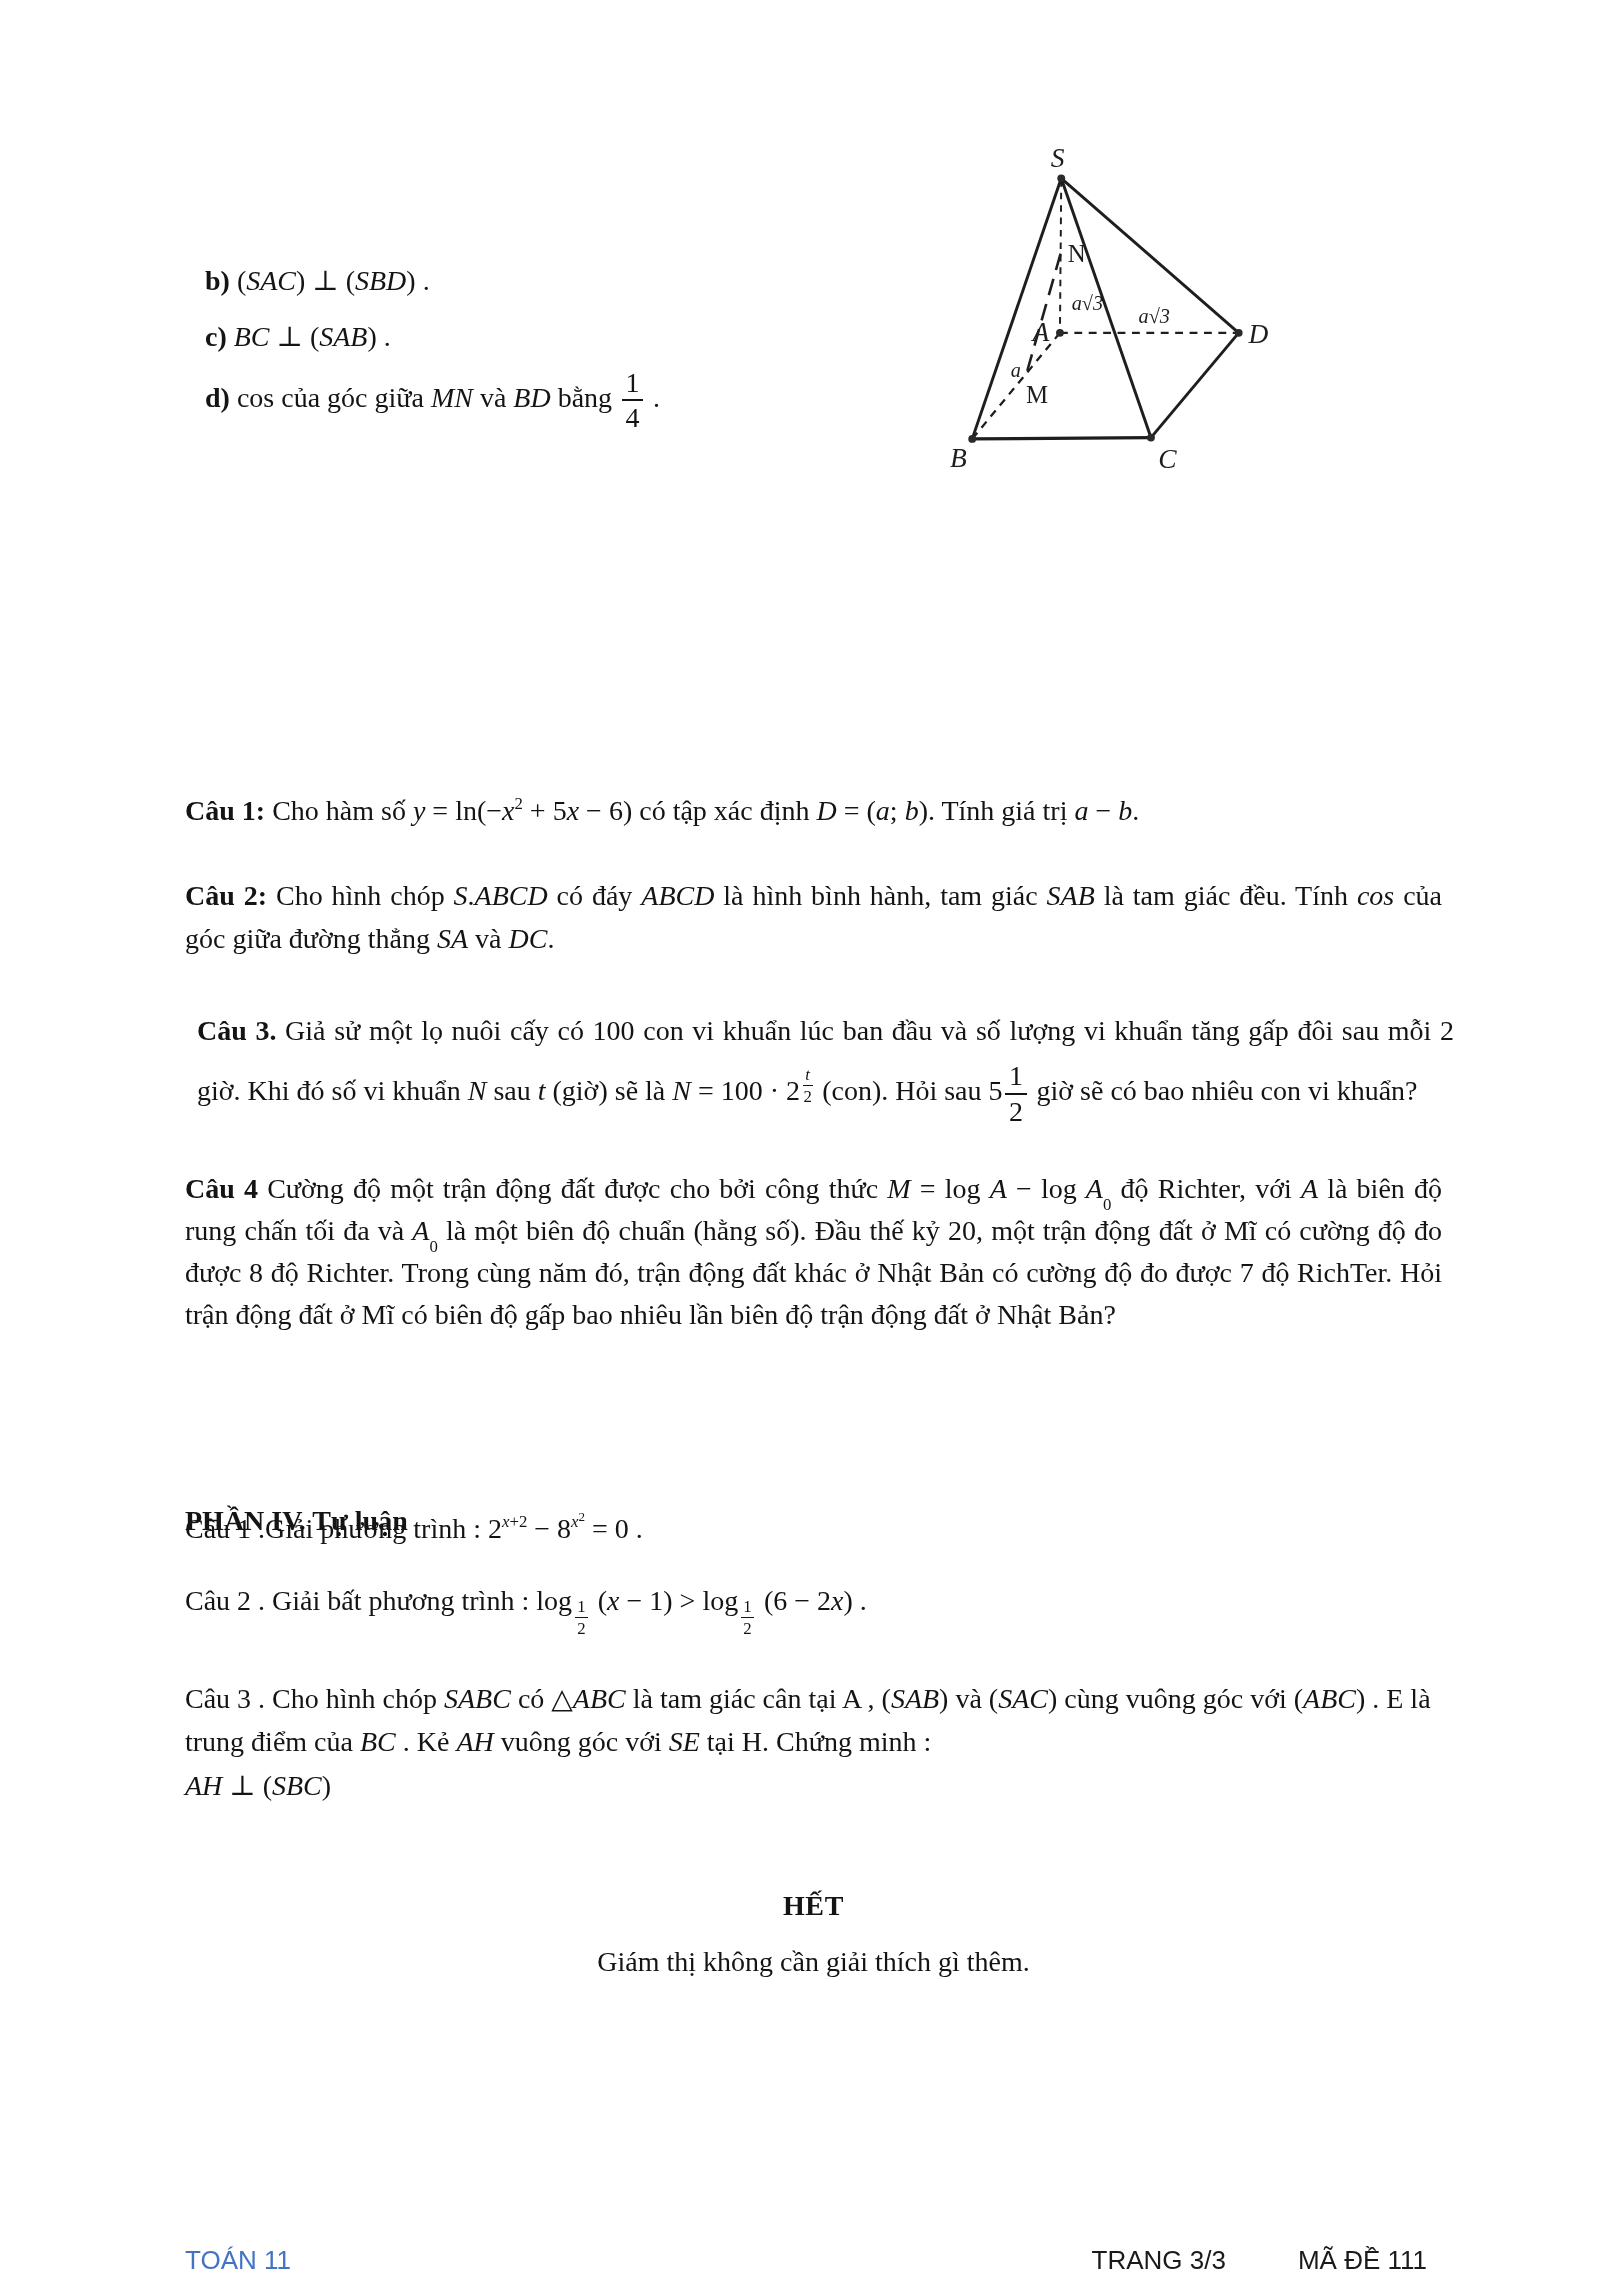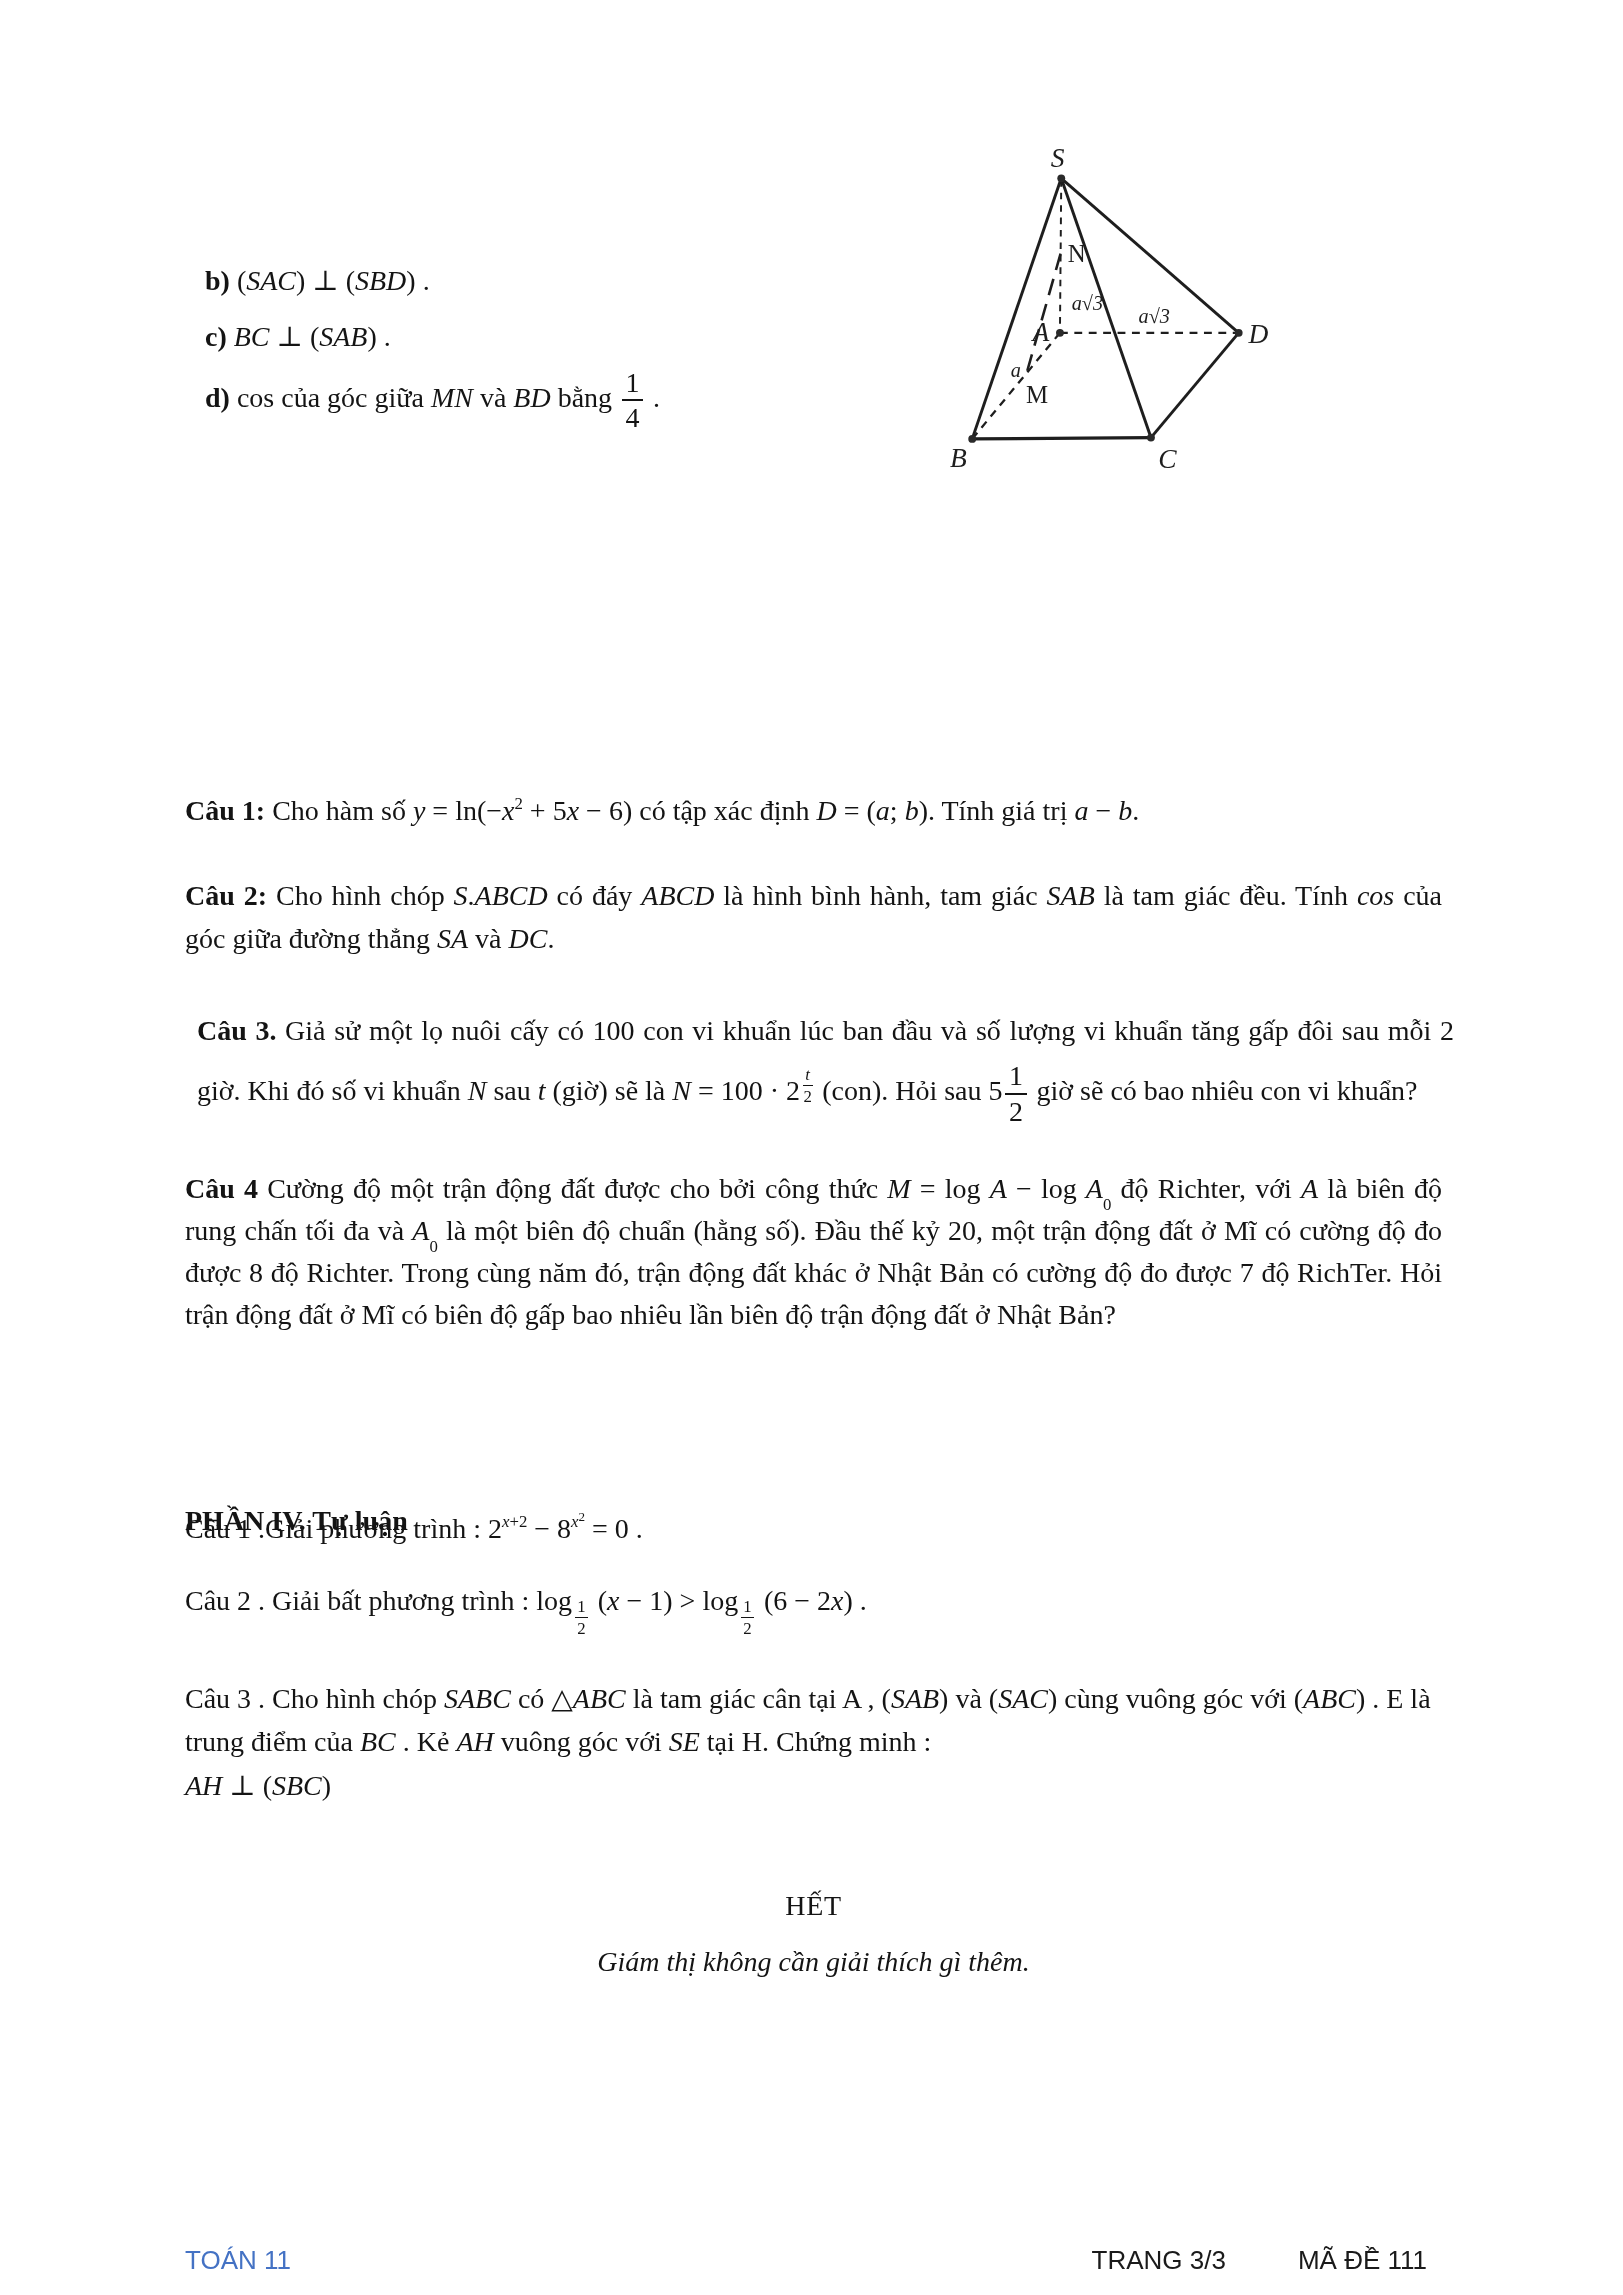--- a/index.html
+++ b/index.html
@@ -19,22 +19,22 @@
   .bd { font-weight:bold; }
   .it { font-style:italic; }
   sup, sub { font-size:0.6em; line-height:1; position:relative; vertical-align:baseline; display:inline-block; }
   sup { top:-0.65em; }
   sub { top:0.72em; }
   sup sup { font-size:0.78em; top:-0.45em; display:inline; position:relative; }
   .frac { display:inline-flex; flex-direction:column; align-items:center; vertical-align:middle; line-height:1.05; text-align:center; margin:0 2.6px; }
   .frac .num { border-bottom:2px solid #141414; padding:0 3.9px 2px; }
   .frac .den { padding-top:2px; }
   sup .frac .num, sub .frac .num { border-bottom-width:1.3px; padding:0 2.6px 1.3px; }
-  .het { font-weight:normal; letter-spacing:0.7px; }
-  .note { font-style:italic; }
+  .het { font-weight:bold; letter-spacing:0.7px; }
+  .note { }
   .footer {
     position:absolute; left:185px; right:196px; top:2197px;
     font-family:"Liberation Sans","DejaVu Sans",sans-serif;
     font-size:26px; display:flex; justify-content:space-between; align-items:flex-end;
   }
   .footer .subject { color:#4472C4; }
   .footer .right-group { display:flex; gap:72px; color:#1a1a1a;margin-top:48px; }
   .figure { position:absolute; left:942px; top:141px; width:357px; height:347px; }
   .figure svg { width:100%; height:100%; }
   .fl { font-family:"Liberation Serif","DejaVu Serif",serif; font-size:42px; font-style:italic; fill:#1e1e1e; }

